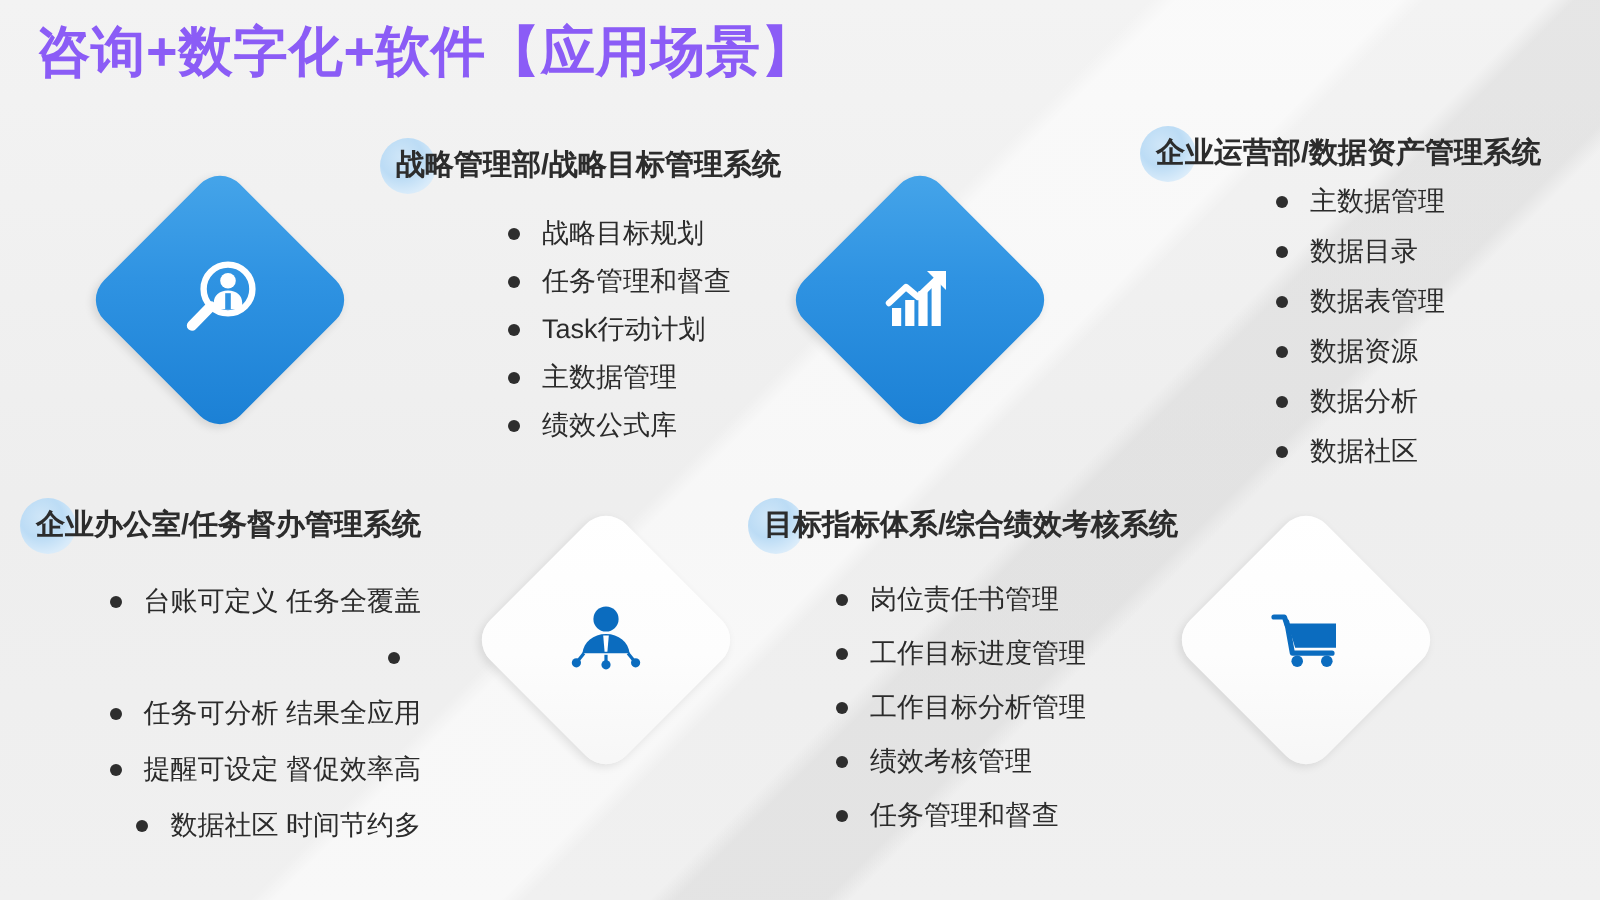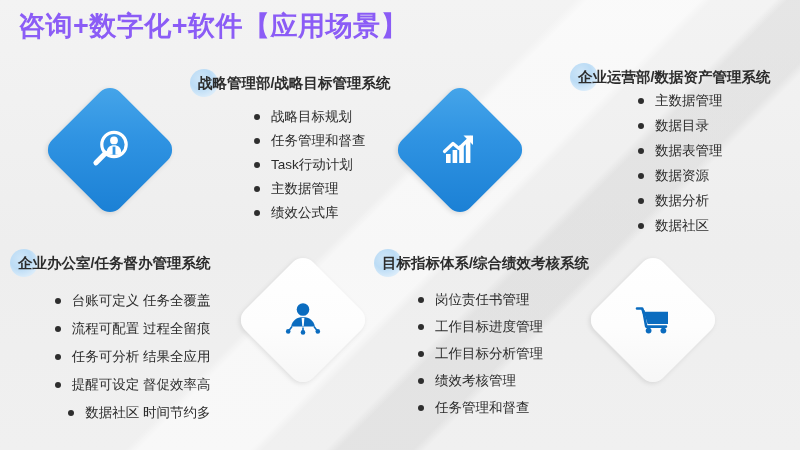--- a/index.html
+++ b/index.html
@@ -285,21 +285,20 @@
       <span class="head-dot"></span>
       <span>企业办公室/任务督办管理系统</span>
     </div>
     <ul class="bullets">
       <li>
           <span class="dot"></span>
           <span>台账可定义 任务全覆盖</span>
         </li>
       <li>
           <span class="dot"></span>
-          <span>流程可配置 过程全留痕</span>
         </li>
       <li>
           <span class="dot"></span>
           <span>任务可分析 结果全应用</span>
         </li>
       <li>
           <span class="dot"></span>
           <span>提醒可设定 督促效率高</span>
         </li>
       <li>

